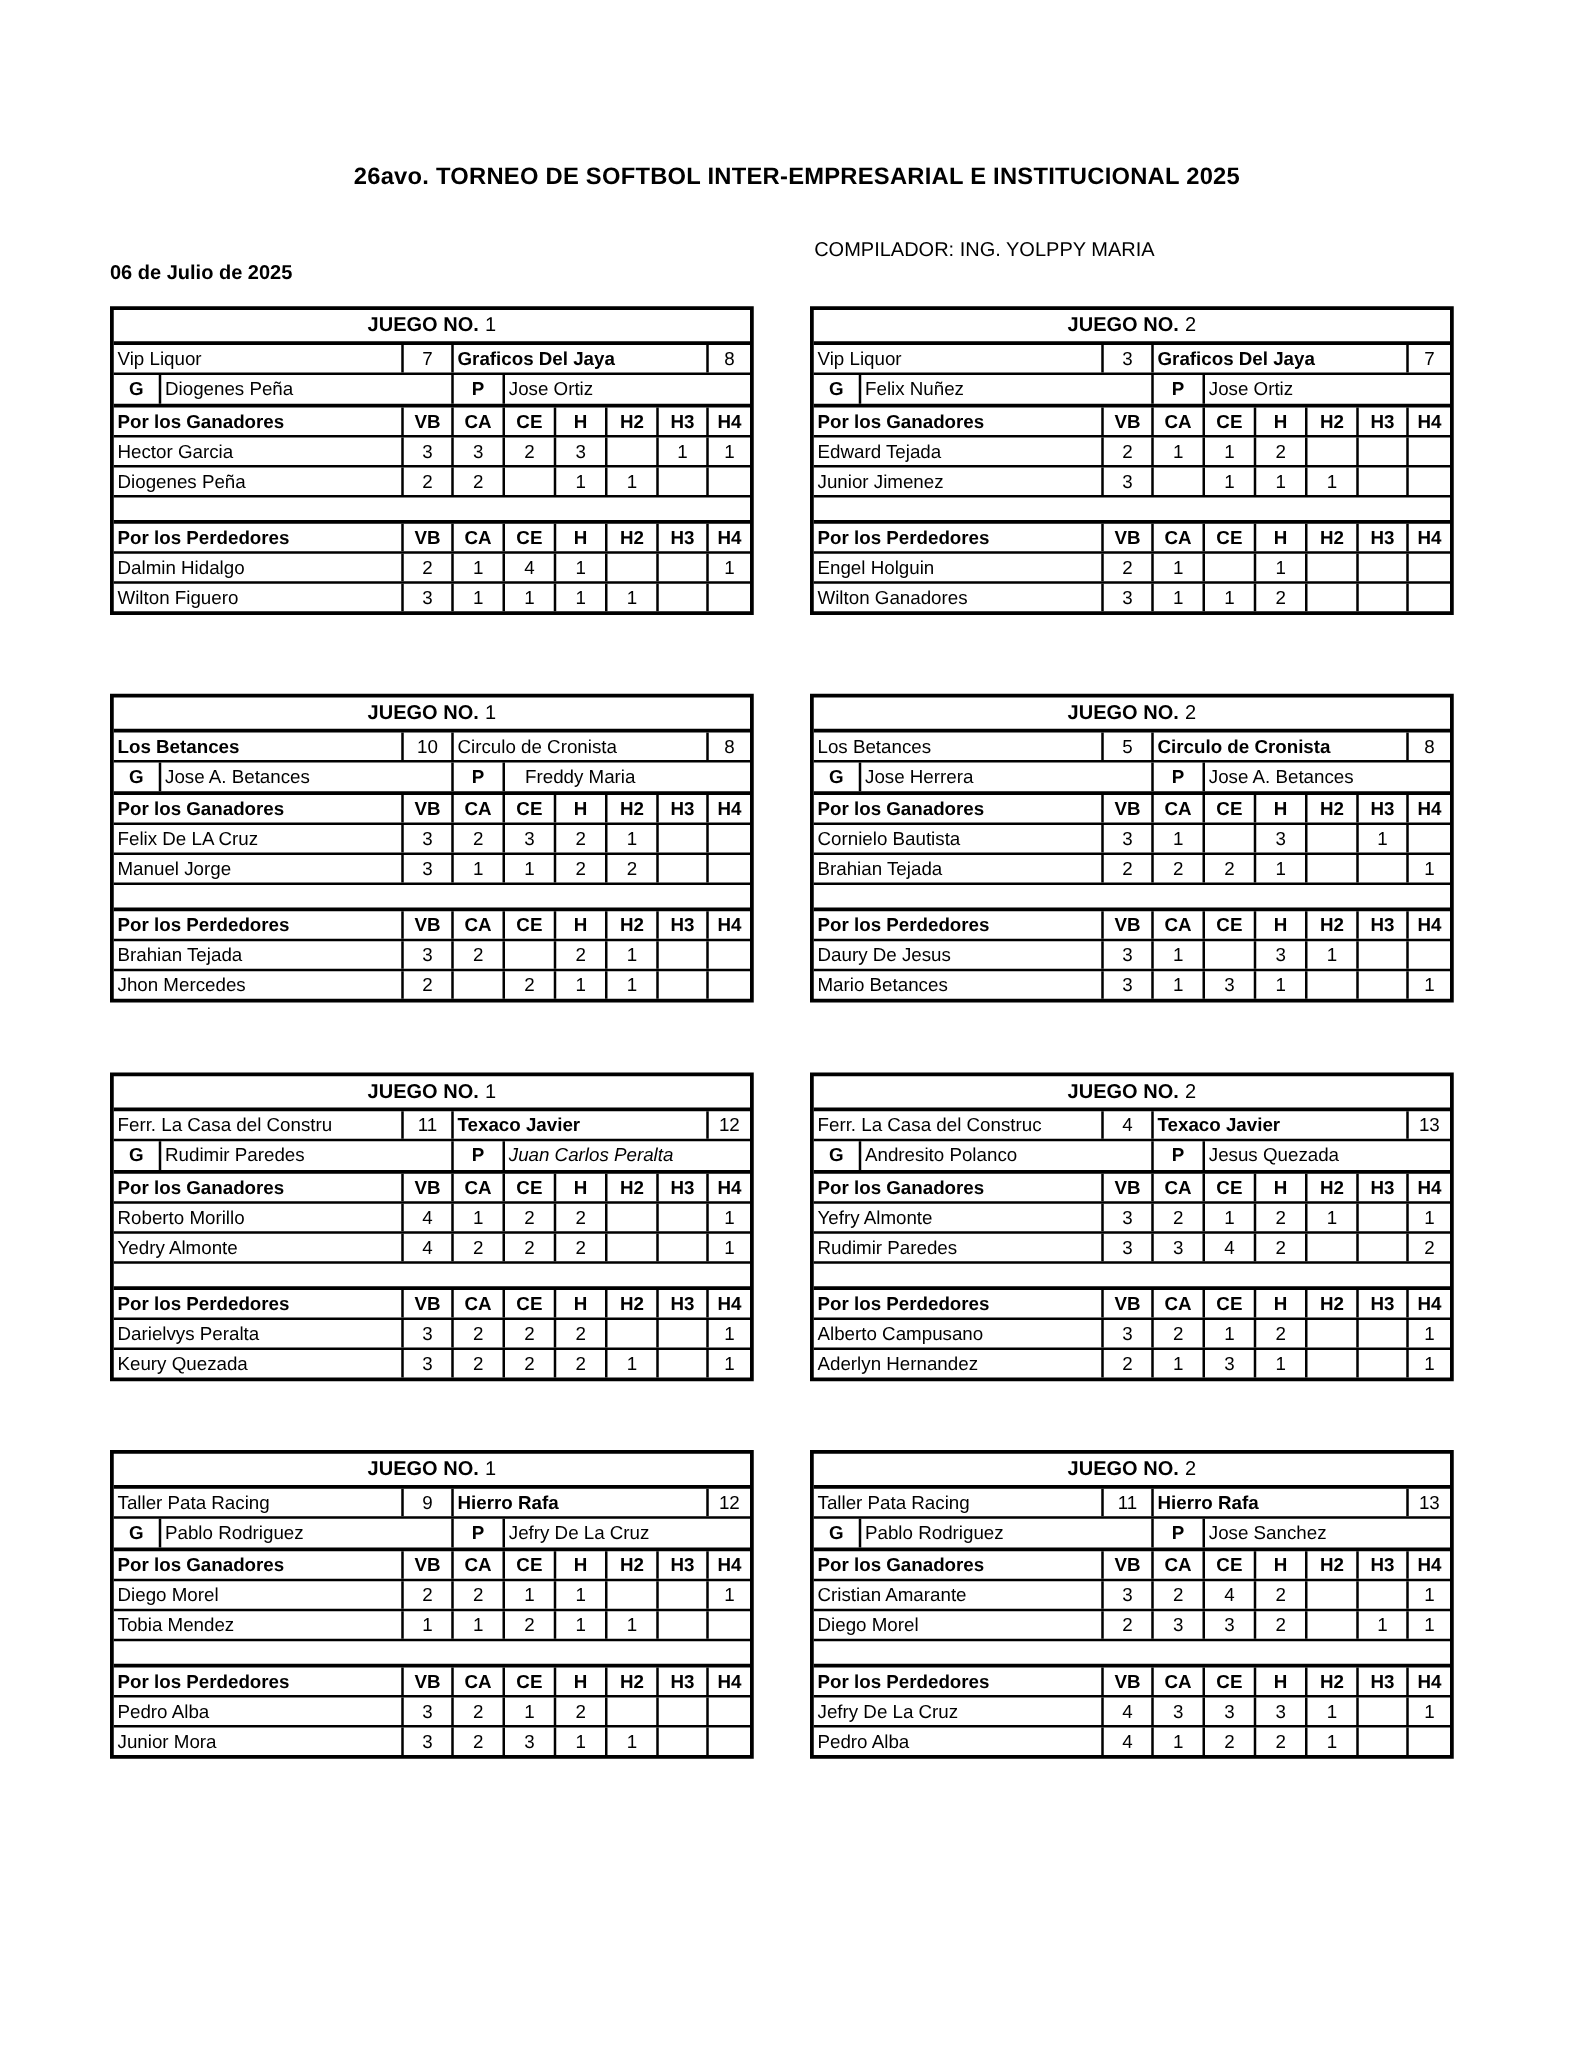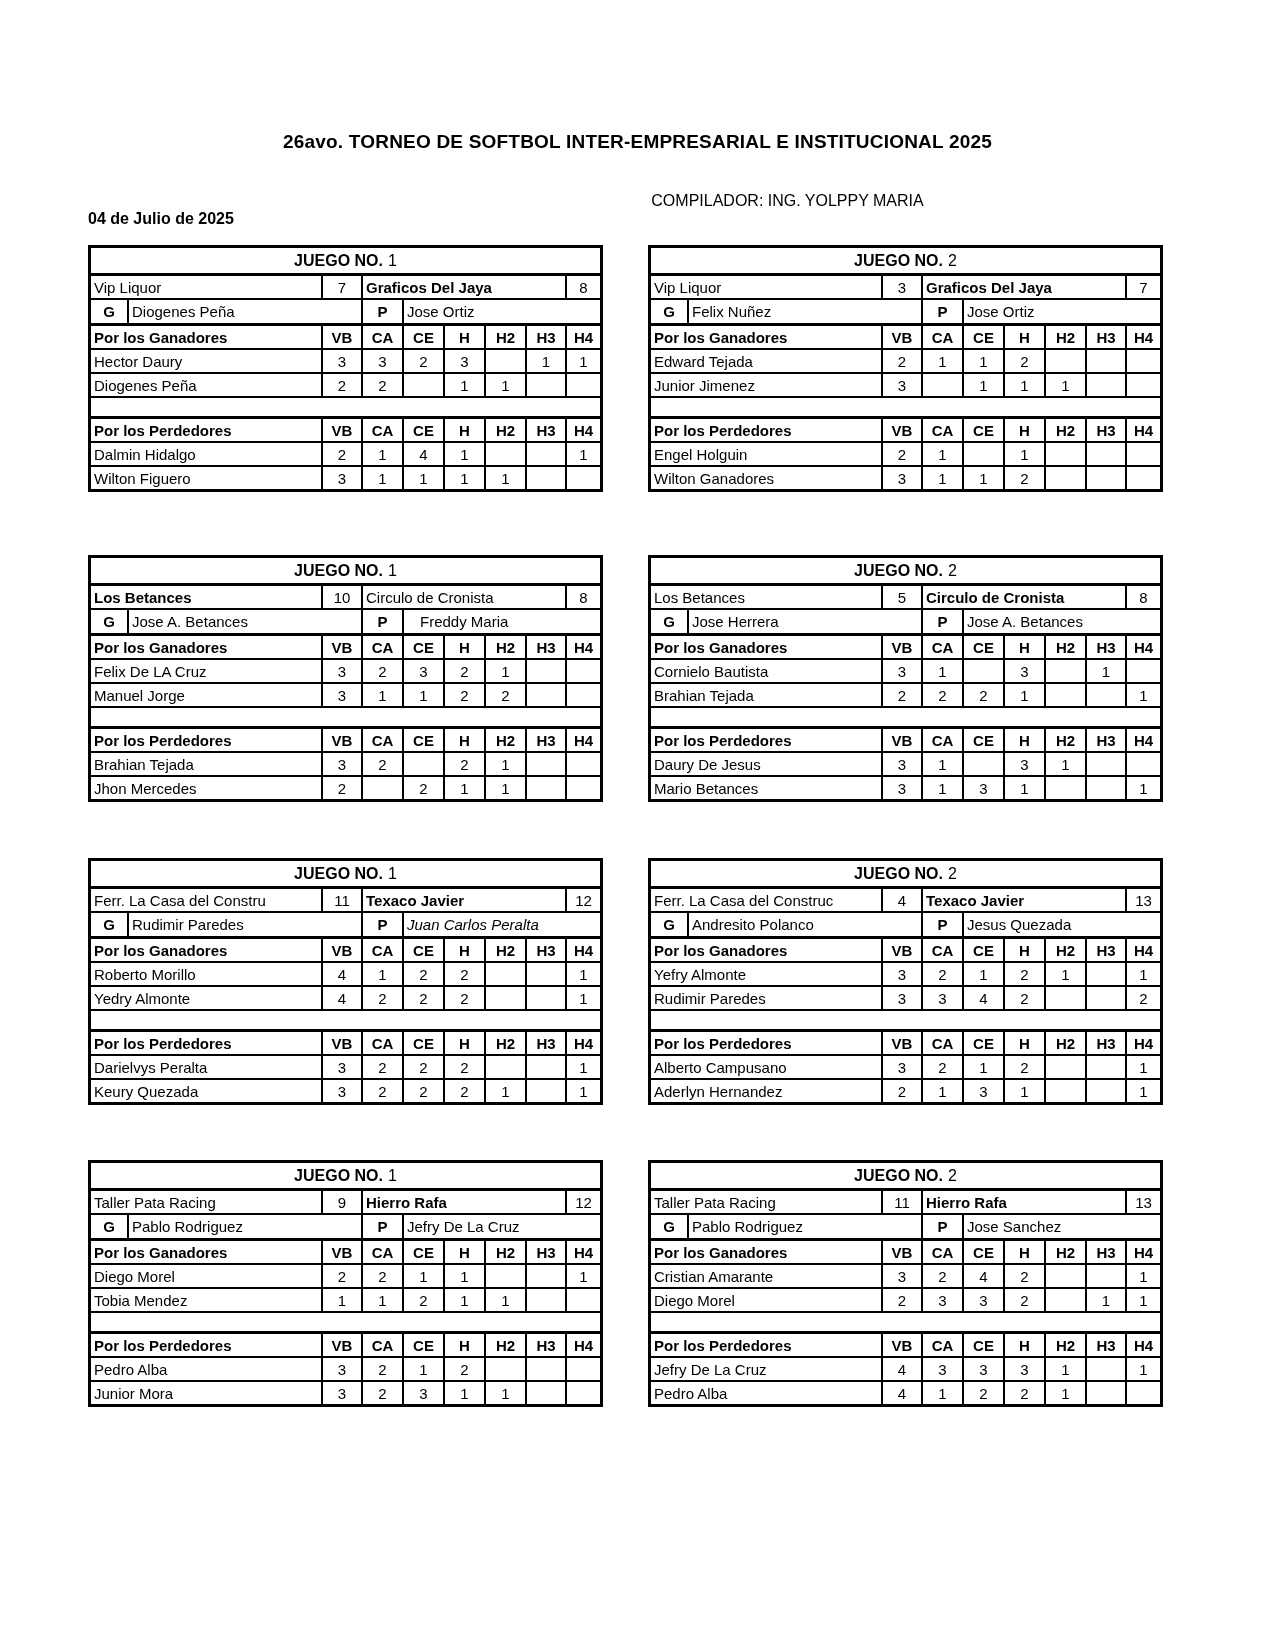--- a/index.html
+++ b/index.html
@@ -57,21 +57,21 @@
   .title-row .c { font-size:16px; }
   .title-label { font-weight:bold; margin-right:5px; }
   .gp-letter { font-weight:bold; }
 </style>
 </head>
 <body>
 
 <div class="page">
   <div class="title-line1">26avo. TORNEO DE SOFTBOL INTER-EMPRESARIAL E INSTITUCIONAL 2025</div>
   <div class="compiler-line">COMPILADOR: ING. YOLPPY MARIA</div>
-  <div class="date-line">04 de Julio de 2025</div>
+  <div class="date-line">06 de Julio de 2025</div>
   <div class="games">
       <div class="game-row">
         <div class="game-table">
           <div class="g-row title-row">
             <div class="c center" style="grid-column: 1 / -1;">
               <div class="title-label" style="display: inline;">JUEGO NO.</div>
               <div class="" style="display: inline;">1</div>
             </div>
           </div>
           <div class="g-row team-row">
@@ -90,21 +90,21 @@
             <div class="c " style="grid-column: 1 / 3;">Por los Ganadores</div>
             <div class="c num" style="grid-column: 3 / 4;">VB</div>
             <div class="c num" style="grid-column: 4 / 5;">CA</div>
             <div class="c num" style="grid-column: 5 / 6;">CE</div>
             <div class="c num" style="grid-column: 6 / 7;">H</div>
             <div class="c num" style="grid-column: 7 / 8;">H2</div>
             <div class="c num" style="grid-column: 8 / 9;">H3</div>
             <div class="c num" style="grid-column: 9 / 10;">H4</div>
           </div>
           <div class="g-row player-row">
-            <div class="c " style="grid-column: 1 / 3;">Hector Daury</div>
+            <div class="c " style="grid-column: 1 / 3;">Hector Garcia</div>
             <div class="c num" style="grid-column: 3 / 4;">3</div>
             <div class="c num" style="grid-column: 4 / 5;">3</div>
             <div class="c num" style="grid-column: 5 / 6;">2</div>
             <div class="c num" style="grid-column: 6 / 7;">3</div>
             <div class="c num" style="grid-column: 7 / 8;"></div>
             <div class="c num" style="grid-column: 8 / 9;">1</div>
             <div class="c num" style="grid-column: 9 / 10;">1</div>
           </div>
           <div class="g-row player-row">
             <div class="c " style="grid-column: 1 / 3;">Diogenes Peña</div>

